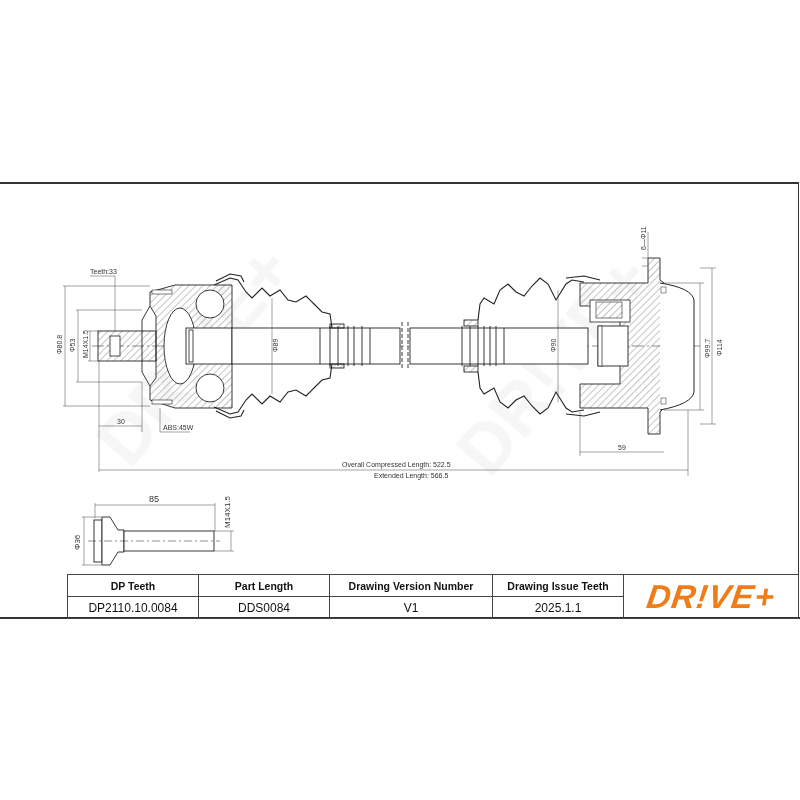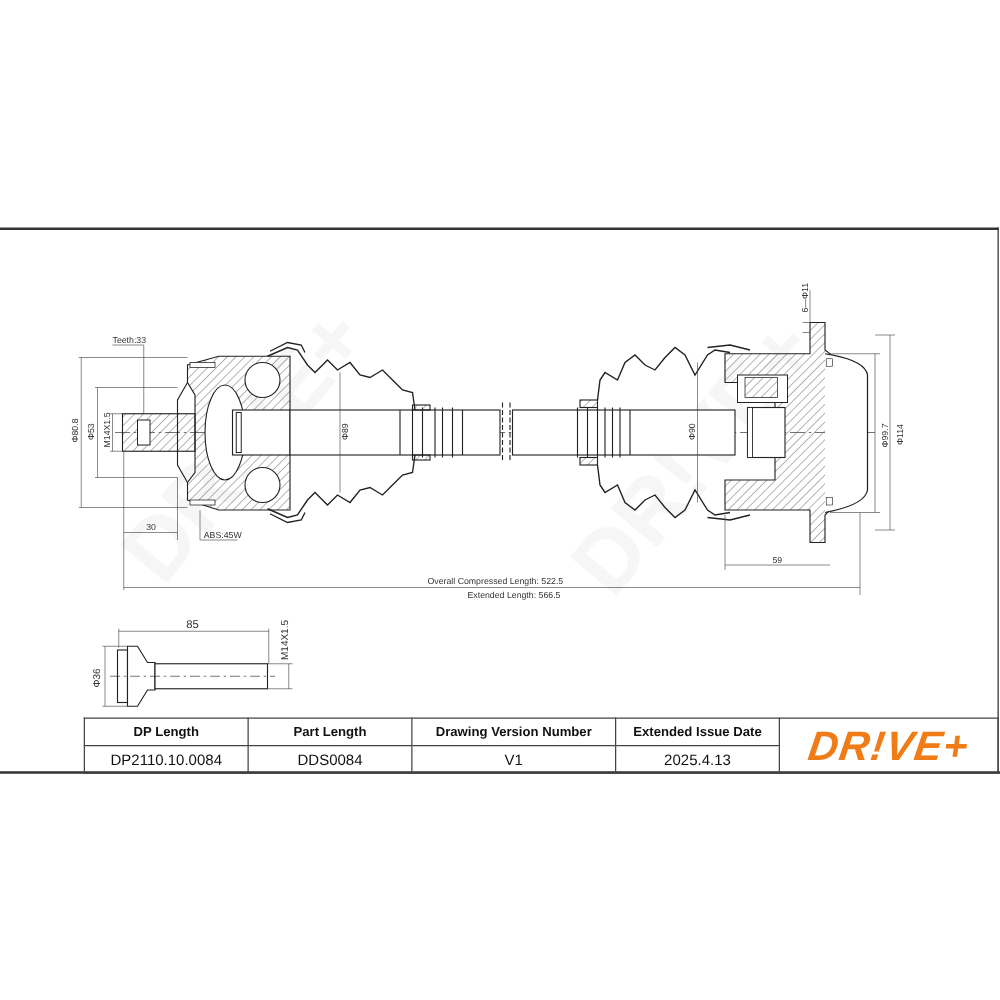--- a/index.html
+++ b/index.html
@@ -172,28 +172,28 @@
     <line x1="84" y1="517" x2="84" y2="565"></line>
   </g>
   <text class="dimtxt" style="font-size:9px" x="149" y="502">85</text>
   <text class="dimtxt" style="font-size:8px" transform="translate(230,528) rotate(-90)">M14X1.5</text>
   <text class="dimtxt" style="font-size:8px" transform="translate(80,550) rotate(-90)">Φ36</text>
 </svg>
 
 <table class="title-table">
   <tbody>
       <tr>
-    <td class="hdr" style="width:130px">DP Length</td>
+    <td class="hdr" style="width:130px">DP Teeth</td>
     <td class="hdr" style="width:130px">Part Length</td>
     <td class="hdr" style="width:162px">Drawing Version Number</td>
-    <td class="hdr" style="width:130px">Extended Issue Date</td>
+    <td class="hdr" style="width:130px">Drawing Issue Teeth</td>
     <td rowspan="2" class="logo-cell">
       <span class="logo">DR!VE+</span>
     </td>
   </tr>
   <tr>
     <td class="val">DP2110.10.0084</td>
     <td class="val">DDS0084</td>
     <td class="val">V1</td>
-    <td class="val">2025.4.13</td>
+    <td class="val">2025.1.1</td>
   </tr>
 </tbody>
   </table>
 
 </body></html>

